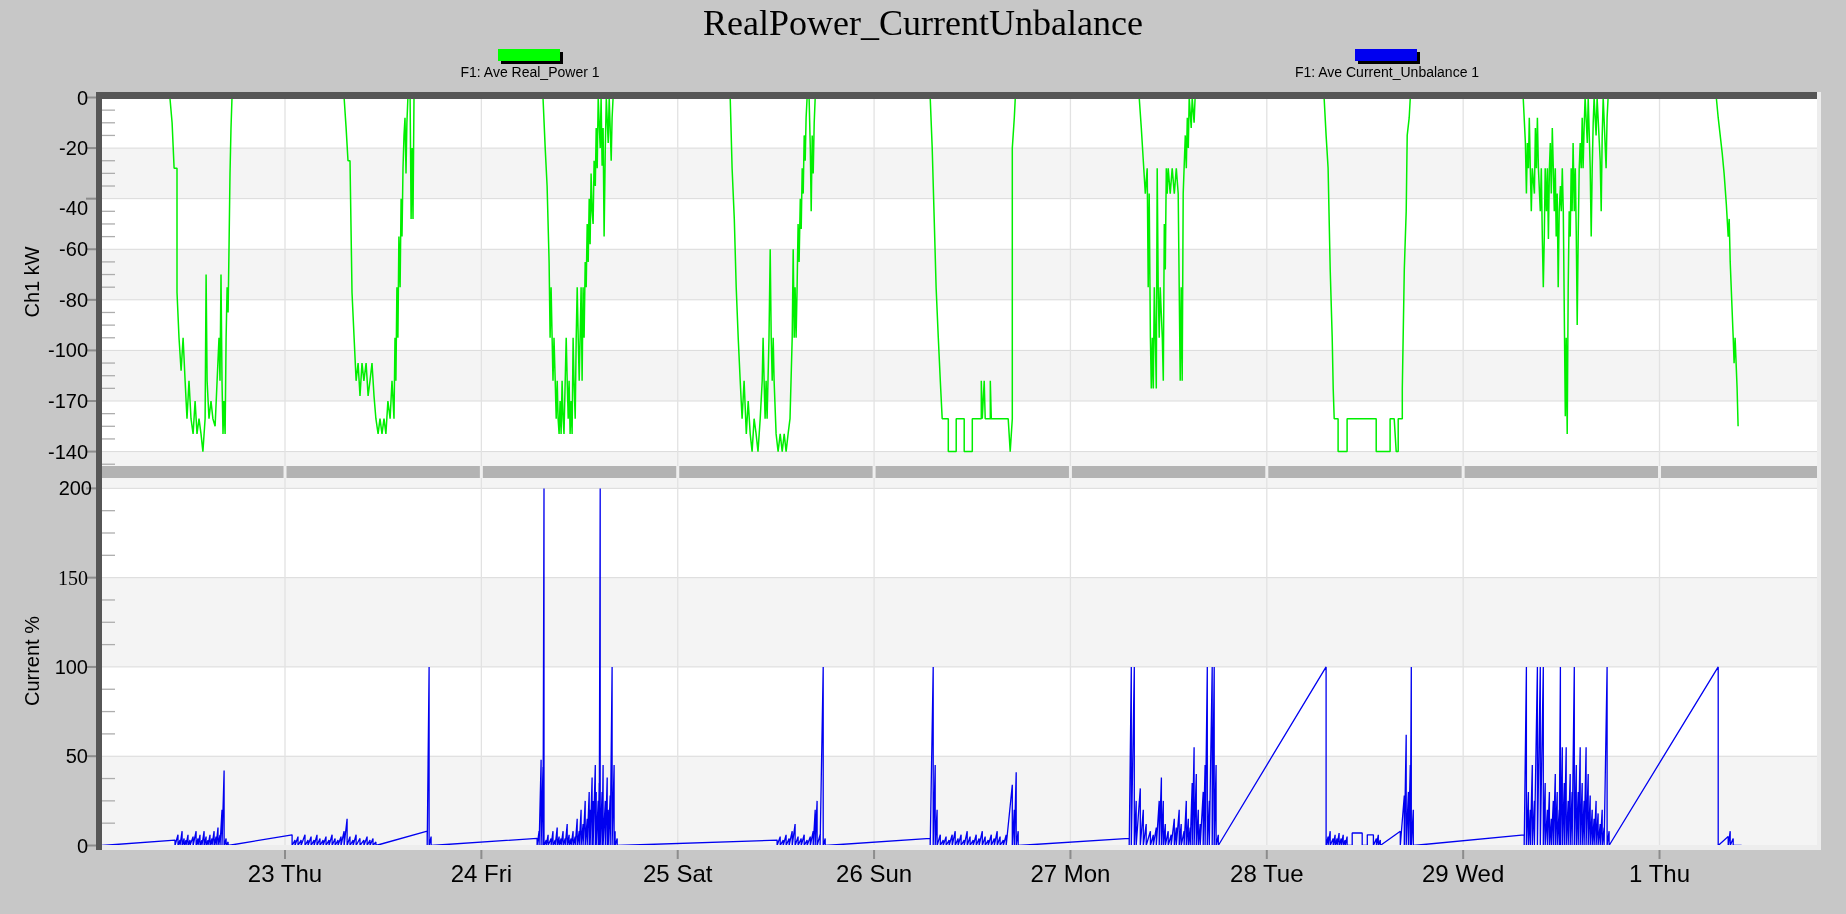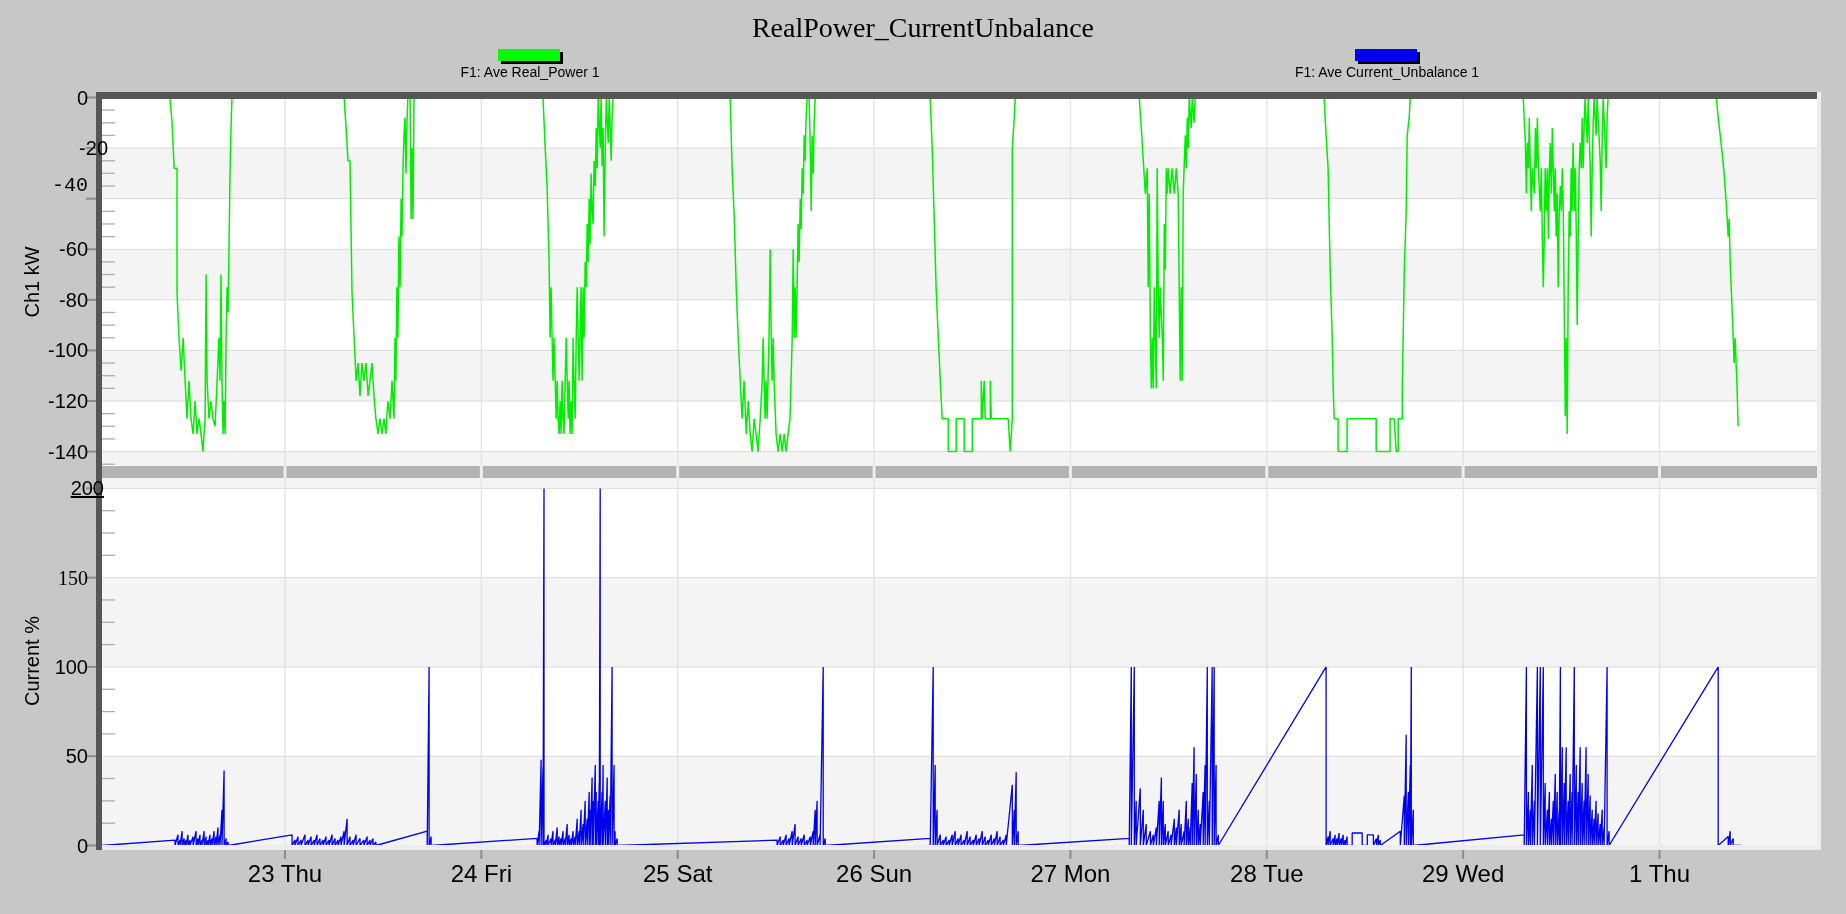--- a/index.html
+++ b/index.html
@@ -3,23 +3,23 @@
 <meta charset="utf-8">
 <style>
   html,body{margin:0;padding:0;}
   body{
     width:1846px;height:914px;position:relative;overflow:hidden;
     background:#c7c7c7;
     font-family:"Liberation Sans","DejaVu Sans",sans-serif;
     color:#000;
   }
   .title{
-    position:absolute;left:0;right:0;top:12px;text-align:center;
+    position:absolute;left:0;right:0;top:2px;text-align:center;
     font-family:"Liberation Serif","DejaVu Serif",serif;
-    font-size:28px;letter-spacing:0px;
+    font-size:36px;letter-spacing:0px;
   }
   .legend-swatch{position:absolute;width:62px;height:12px;box-shadow:3px 3px 0 0 #000;}
   .legend-label{position:absolute;font-size:14px;text-align:center;width:260px;}
   svg{position:absolute;left:0;top:0;}
   .ylab{position:absolute;width:88px;text-align:right;font-size:20px;line-height:24px;}
   .xlab{position:absolute;width:140px;text-align:center;font-size:24px;line-height:24px;}
   .vtitle{position:absolute;width:140px;height:24px;text-align:center;font-size:20px;line-height:24px;transform:rotate(-90deg);white-space:nowrap;}
   .plot-hit{position:absolute;}
 </style>
 </head>
@@ -146,28 +146,28 @@
     <rect x="1265.3019235172887" y="466" width="3" height="12" fill="#efefef"></rect>
     <rect x="1461.6609800778567" y="466" width="3" height="12" fill="#efefef"></rect>
     <rect x="1658.0200366384247" y="466" width="3" height="12" fill="#efefef"></rect>
     <rect x="96" y="92" width="1725" height="7" fill="#565656"></rect>
     <rect x="96" y="92" width="6" height="758" fill="#565656"></rect>
     <rect x="1817" y="92" width="4" height="758" fill="#ededed"></rect>
     <rect x="102" y="845" width="1719" height="5" fill="#ededed"></rect>
   </svg>
 <div id="labels">
     <div class="ylab" style="left:0;top:85.5px;">0</div>
-    <div class="ylab" style="left:0;top:136.0833905284832px;padding-left:20px;">-20</div>
-    <div class="ylab" style="left:0;top:174px;font-family:Liberation Mono, monospace;">-40</div>
+    <div class="ylab" style="left:0;top:136.0833905284832px;">-20</div>
+    <div class="ylab" style="left:0;top:196px;">-40</div>
     <div class="ylab" style="left:0;top:237.25017158544955px;">-60</div>
     <div class="ylab" style="left:0;top:287.83356211393277px;">-80</div>
     <div class="ylab" style="left:0;top:338.41695264241594px;">-100</div>
-    <div class="ylab" style="left:0;top:389.0003431708991px;">-120</div>
+    <div class="ylab" style="left:0;top:389.0003431708991px;">-170</div>
     <div class="ylab" style="left:0;top:439.5837336993823px;">-140</div>
-    <div class="ylab" style="left:16px;top:476.3571428571429px;text-decoration:underline;">200</div>
+    <div class="ylab" style="left:4px;top:476.3571428571429px;">200</div>
     <div class="ylab" style="left:0;top:565.6428571428571px;font-family:Liberation Serif, serif;">150</div>
     <div class="ylab" style="left:0;top:654.9285714285714px;">100</div>
     <div class="ylab" style="left:0;top:744.2142857142858px;">50</div>
     <div class="ylab" style="left:0;top:833.5px;">0</div>
     <div class="xlab" style="left:215.0066407144493px;top:862px;">23 Thu</div>
     <div class="xlab" style="left:411.36569727501717px;top:862px;">24 Fri</div>
     <div class="xlab" style="left:607.724753835585px;top:862px;">25 Sat</div>
     <div class="xlab" style="left:804.0838103961529px;top:862px;">26 Sun</div>
     <div class="xlab" style="left:1000.442866956721px;top:862px;">27 Mon</div>
     <div class="xlab" style="left:1196.8019235172887px;top:862px;">28 Tue</div>

